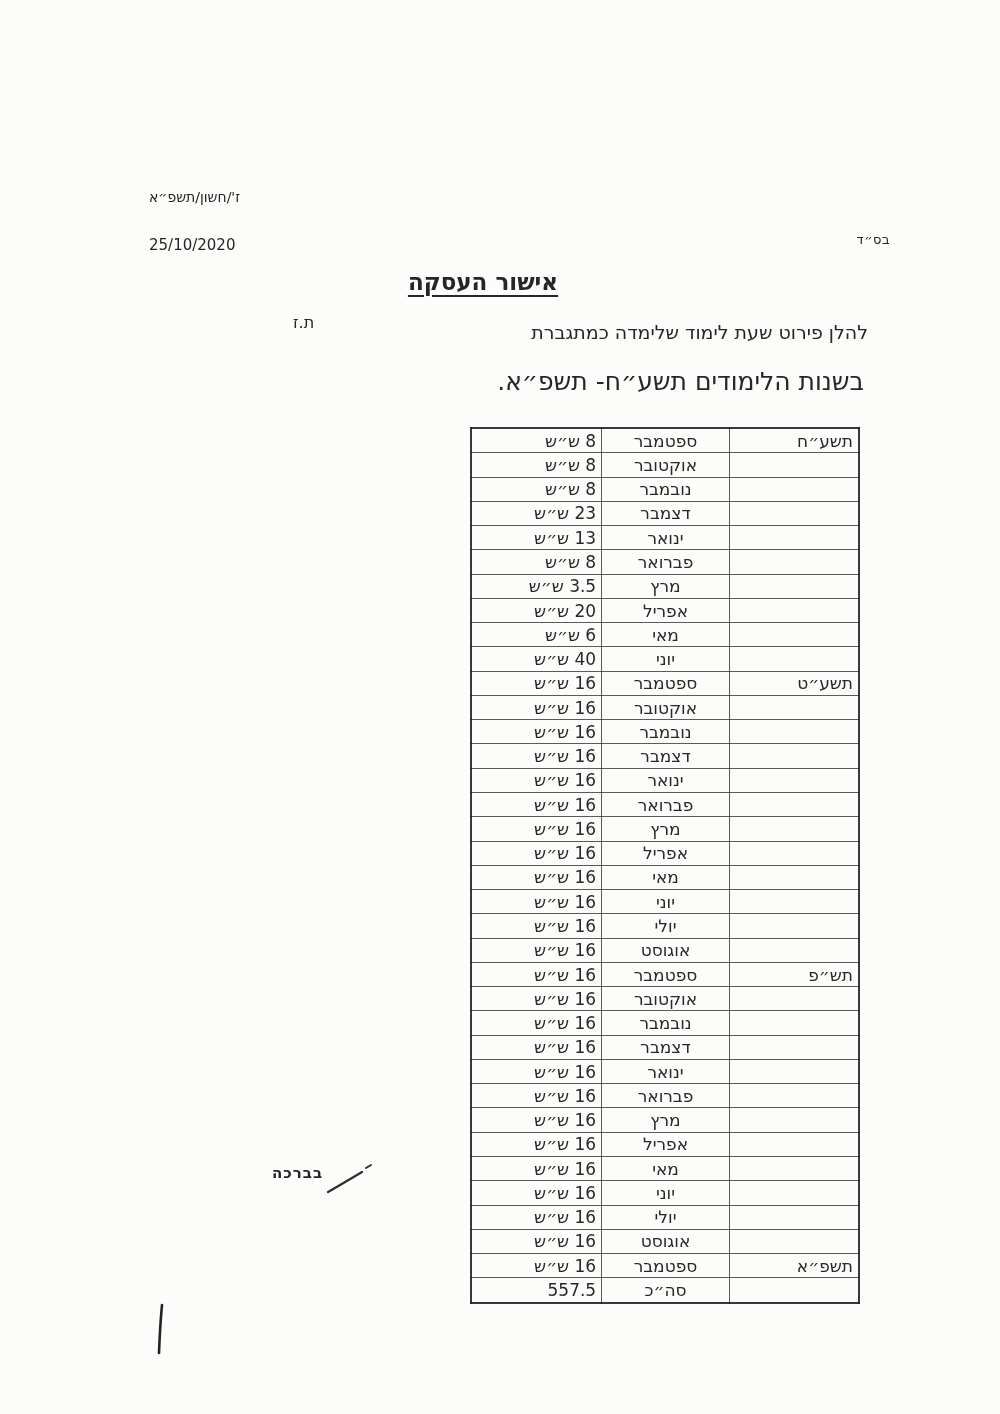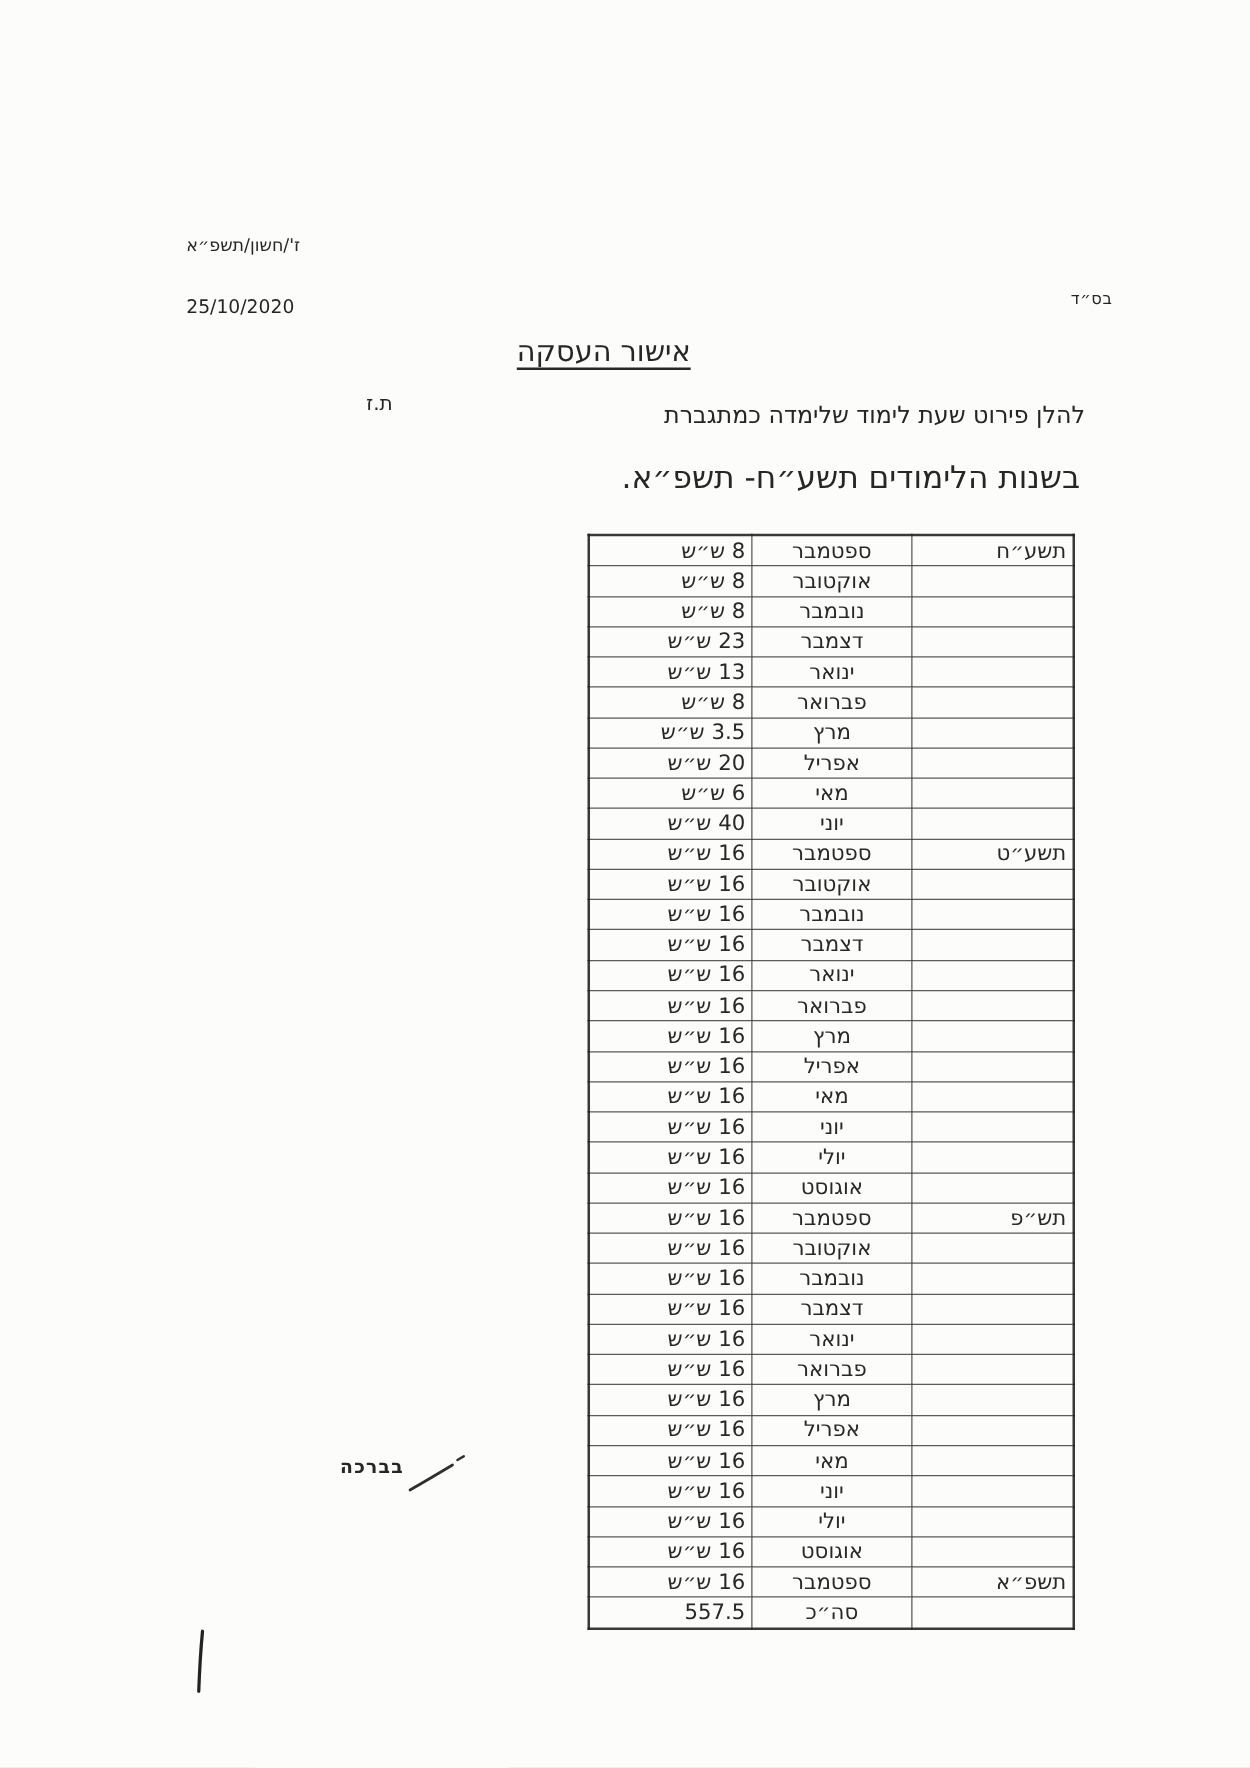--- a/index.html
+++ b/index.html
@@ -11,21 +11,21 @@
     font-family:"DejaVu Sans", sans-serif;
     color:#262626;
     overflow:hidden;
   }
   .abs{position:absolute;}
   .bsd{top:192px;right:110px;font-size:13px;letter-spacing:.5px;direction:rtl;margin-top:40px;}
   .heb-date{top:189px;left:149px;font-size:14px;direction:rtl;}
   .greg-date{top:236px;left:149px;font-size:15px;}
   .doc-title{
     top:269px;left:0;width:966px;text-align:center;
-    font-size:23px;font-weight:normal;direction:rtl;
+    font-size:23px;font-weight:bold;direction:rtl;
     text-decoration:underline;text-underline-offset:5px;
     text-decoration-thickness:2px;
   }
   .intro-1{top:321px;right:132px;font-size:19px;direction:rtl;}
   .id-label{top:313px;left:293px;font-size:16px;direction:rtl;}
   .intro-2{top:367px;right:136px;font-size:25px;direction:rtl;}
 
   table.hours{
     position:absolute;top:427px;left:470px;
     width:390px;height:877px;

